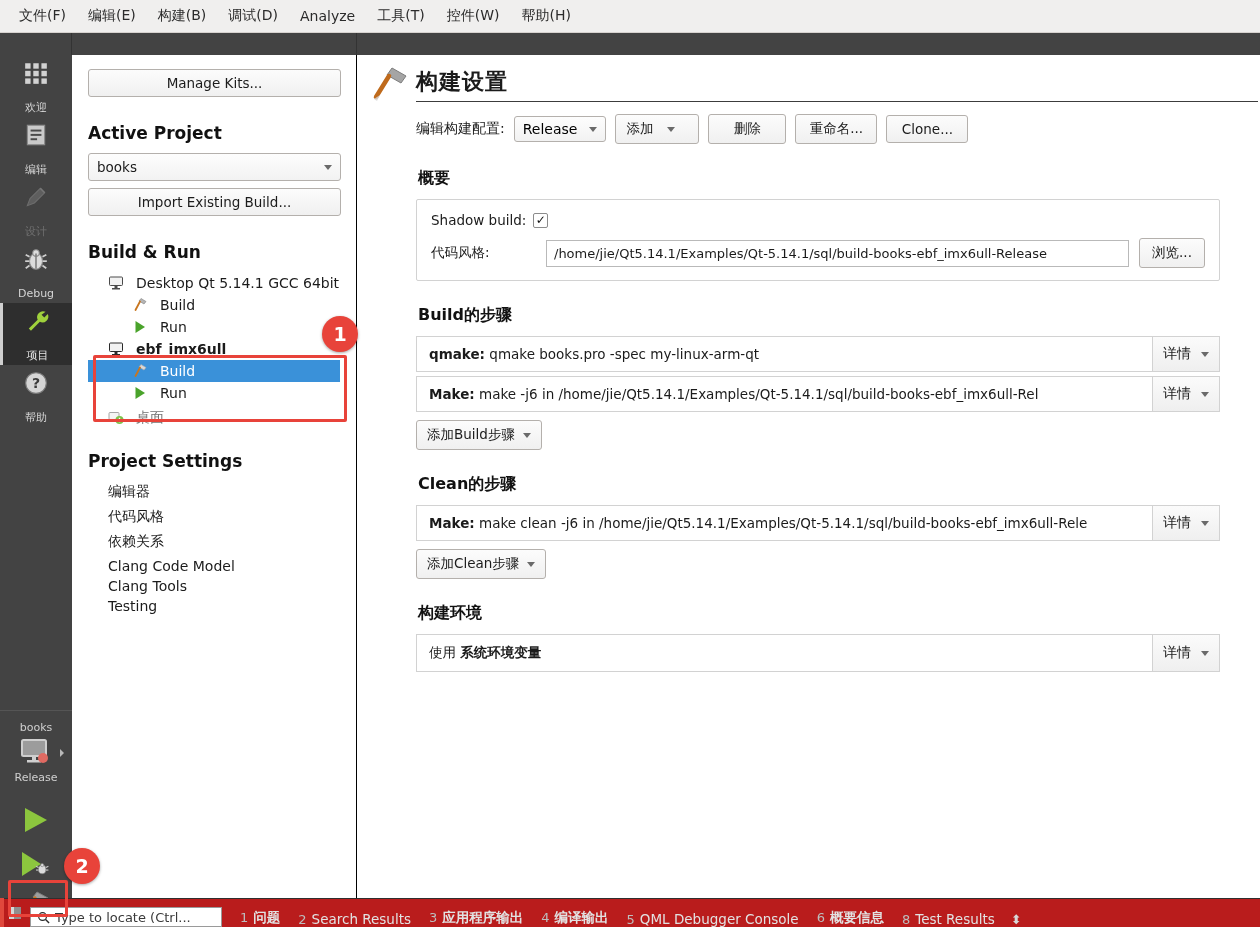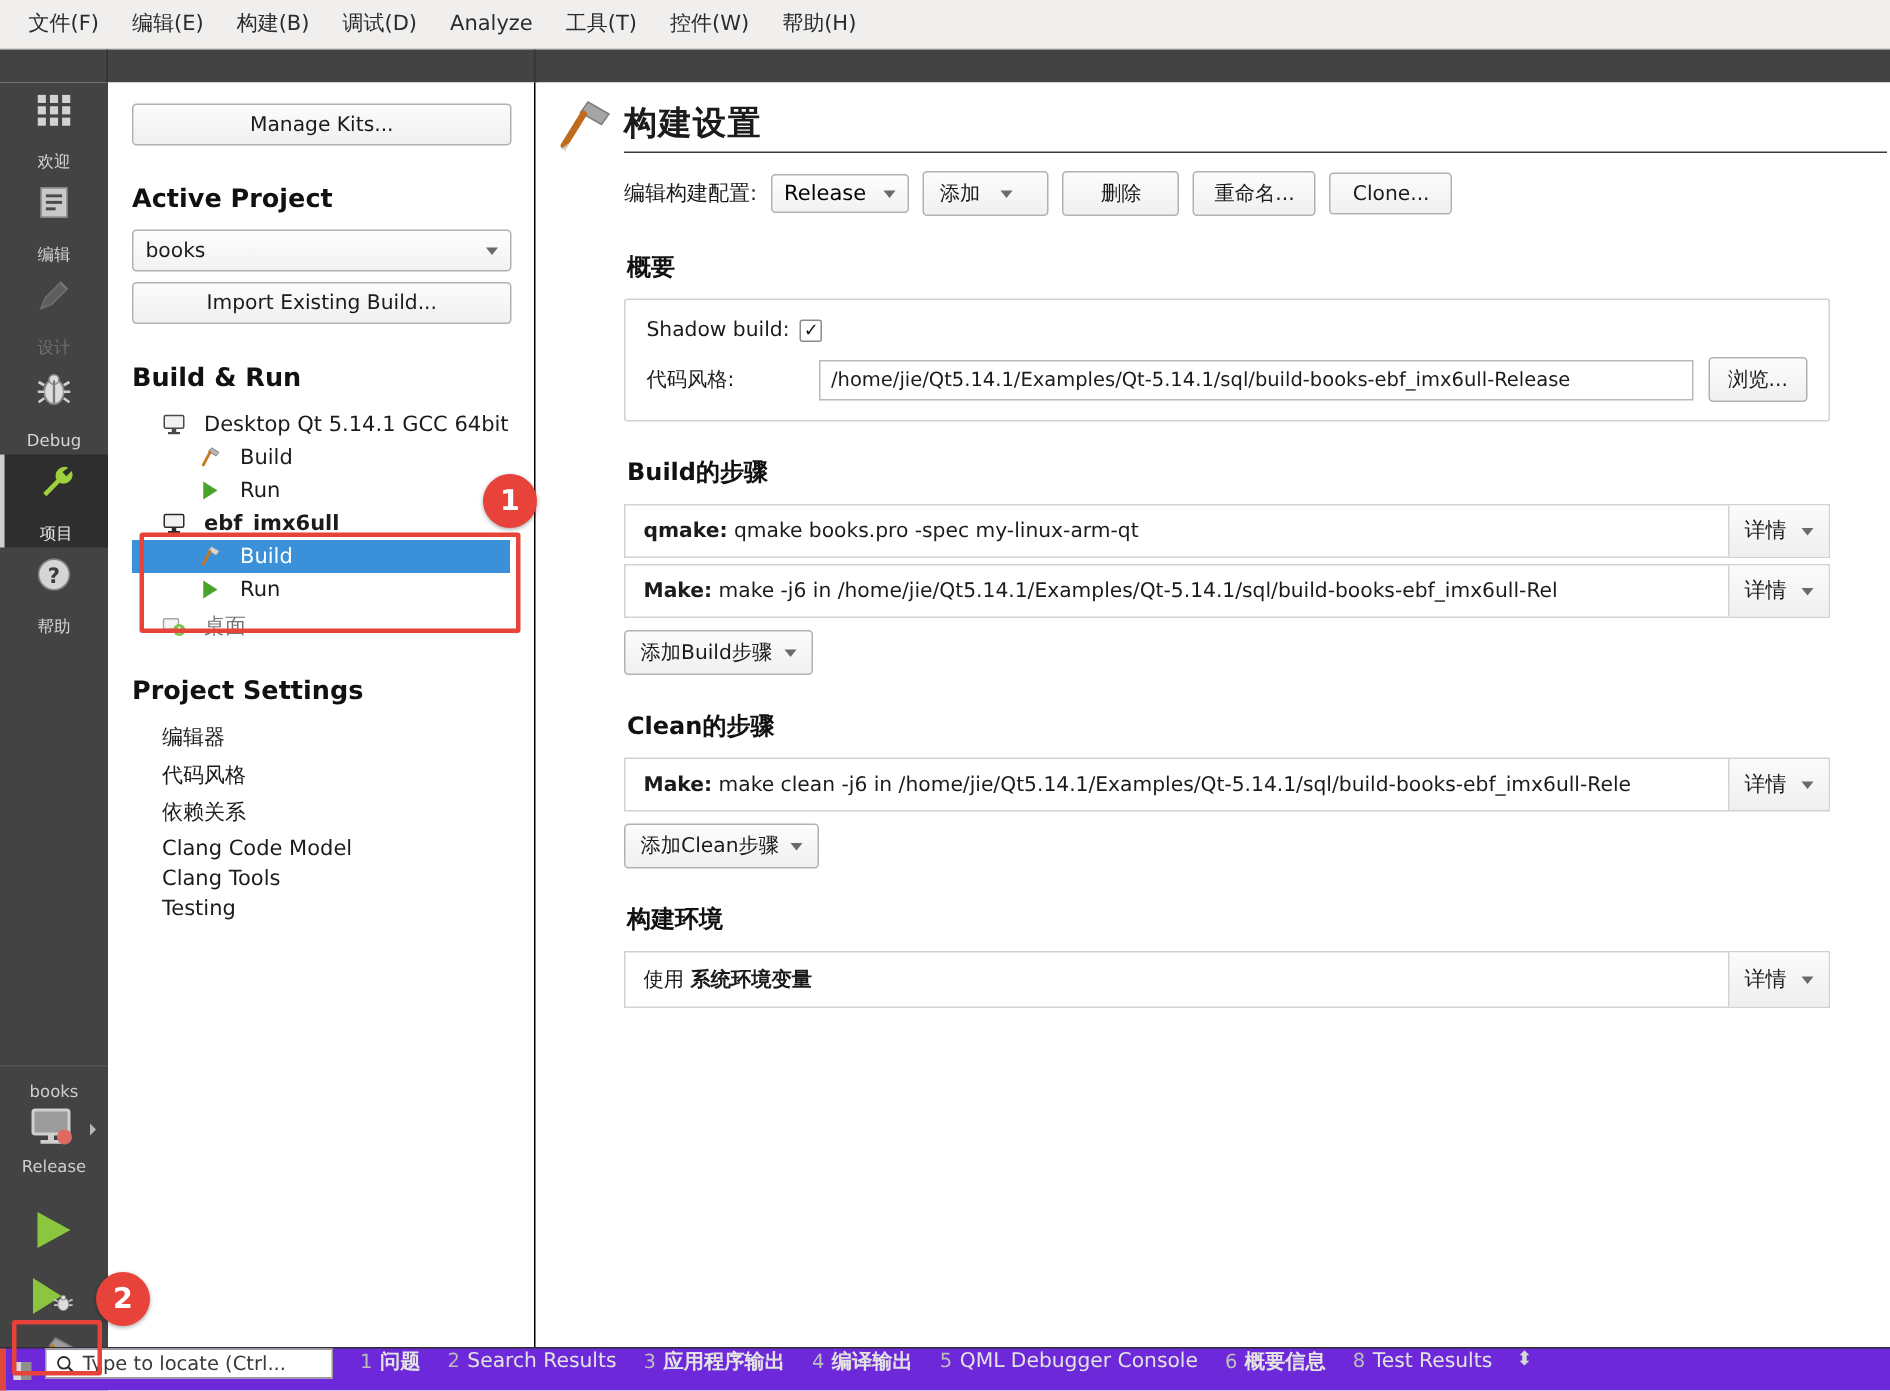--- a/index.html
+++ b/index.html
@@ -157,21 +157,21 @@
     display: flex; align-items: center; gap: 10px;
     border-left: 1px solid #d2d2d2;
     background: linear-gradient(#fbfbfb, #efefef);
     padding: 0 10px; font-size: 14px; color: #1b1b1b; cursor: pointer;
   }
   .addstep-btn { margin-top: 4px; display: inline-flex; align-items: center; gap: 8px; }
 
   
   .statusbar {
     position: absolute; left: 0; top: 898px; width: 1260px; height: 29px;
-    background: #6d28d9; display: flex; align-items: flex-start;
+    background: #b91c1c; display: flex; align-items: flex-end;
     border-top: 1px solid #2f2f2f;
   }
   .sb-redbar { width: 4px; height: 29px; background: #e0483c; }
   .sb-toggle {
     width: 22px; height: 29px; display: flex; align-items: center; justify-content: center;
     cursor: pointer;
   }
   .locator {
     display: flex; align-items: center; gap: 5px;
     background: #fff; border: 1px solid #9a9a9a;

